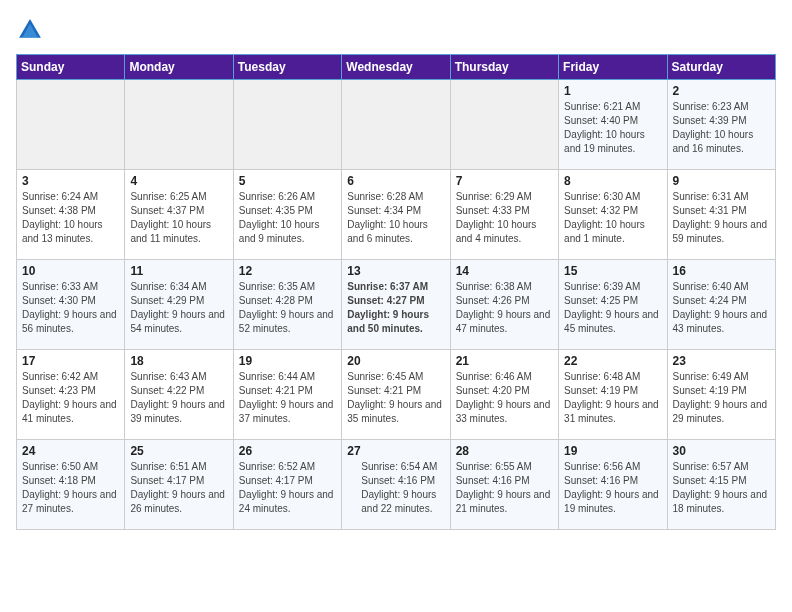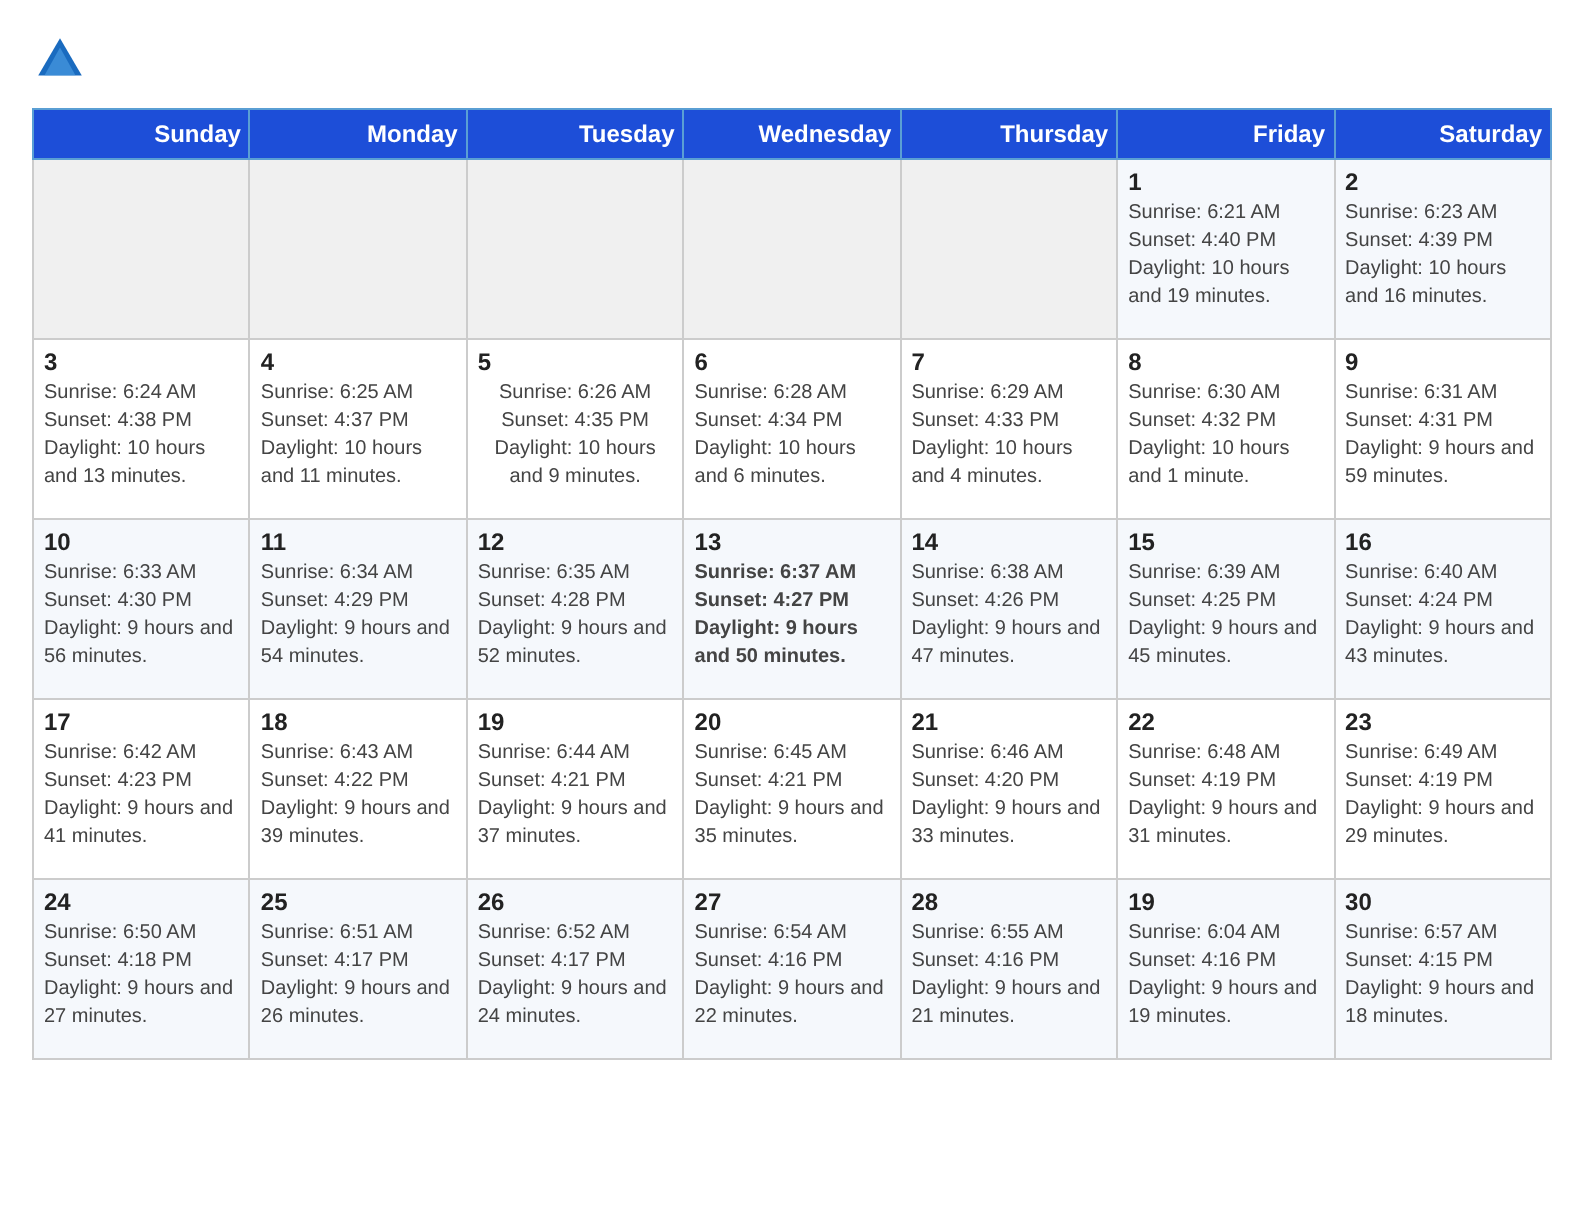--- a/index.html
+++ b/index.html
@@ -43,26 +43,26 @@
     .location {
       font-size: 14px;
       color: #555;
     }
     .calendar {
       width: 100%;
       border-collapse: collapse;
       table-layout: fixed;
     }
     .calendar th {
-      background: #1d4ed8;
+      background: #4c1d95;
       color: #fff;
       font-size: 12px;
       font-weight: bold;
       padding: 5px 4px;
-      text-align: right;
+      text-align: left;
       border: 1px solid #5a9fd4;
     }
     .calendar td {
       border: 1px solid #ccc;
       vertical-align: top;
       padding: 4px 5px;
       font-size: 10px;
       color: #333;
       height: 90px;
       background: #fff;
@@ -149,21 +149,21 @@
 Daylight: 10 hours and 13 minutes.</div>
         </td>
         <td>
           <span class="day-number">4</span>
           <div class="day-info" style="white-space: pre-line;">Sunrise: 6:25 AM
 Sunset: 4:37 PM
 Daylight: 10 hours and 11 minutes.</div>
         </td>
         <td>
           <span class="day-number">5</span>
-          <div class="day-info" style="white-space: pre-line; text-align: center;">Sunrise: 6:26 AM
+          <div class="day-info" style="white-space: pre-line;">Sunrise: 6:26 AM
 Sunset: 4:35 PM
 Daylight: 10 hours and 9 minutes.</div>
         </td>
         <td>
           <span class="day-number">6</span>
           <div class="day-info" style="white-space: pre-line;">Sunrise: 6:28 AM
 Sunset: 4:34 PM
 Daylight: 10 hours and 6 minutes.</div>
         </td>
         <td>
@@ -287,33 +287,33 @@
 Daylight: 9 hours and 26 minutes.</div>
         </td>
         <td>
           <span class="day-number">26</span>
           <div class="day-info" style="white-space: pre-line;">Sunrise: 6:52 AM
 Sunset: 4:17 PM
 Daylight: 9 hours and 24 minutes.</div>
         </td>
         <td>
           <span class="day-number">27</span>
-          <div class="day-info" style="white-space: pre-line;">Sunrise: 6:54 AM
+          <div class="day-info" style="white-space: pre-line; margin-left: 14px;">Sunrise: 6:54 AM
 Sunset: 4:16 PM
 Daylight: 9 hours and 22 minutes.</div>
         </td>
         <td>
           <span class="day-number">28</span>
           <div class="day-info" style="white-space: pre-line;">Sunrise: 6:55 AM
 Sunset: 4:16 PM
 Daylight: 9 hours and 21 minutes.</div>
         </td>
         <td>
           <span class="day-number">19</span>
-          <div class="day-info" style="white-space: pre-line;">Sunrise: 6:04 AM
+          <div class="day-info" style="white-space: pre-line;">Sunrise: 6:56 AM
 Sunset: 4:16 PM
 Daylight: 9 hours and 19 minutes.</div>
         </td>
         <td>
           <span class="day-number">30</span>
           <div class="day-info" style="white-space: pre-line;">Sunrise: 6:57 AM
 Sunset: 4:15 PM
 Daylight: 9 hours and 18 minutes.</div>
         </td>
       </tr>

